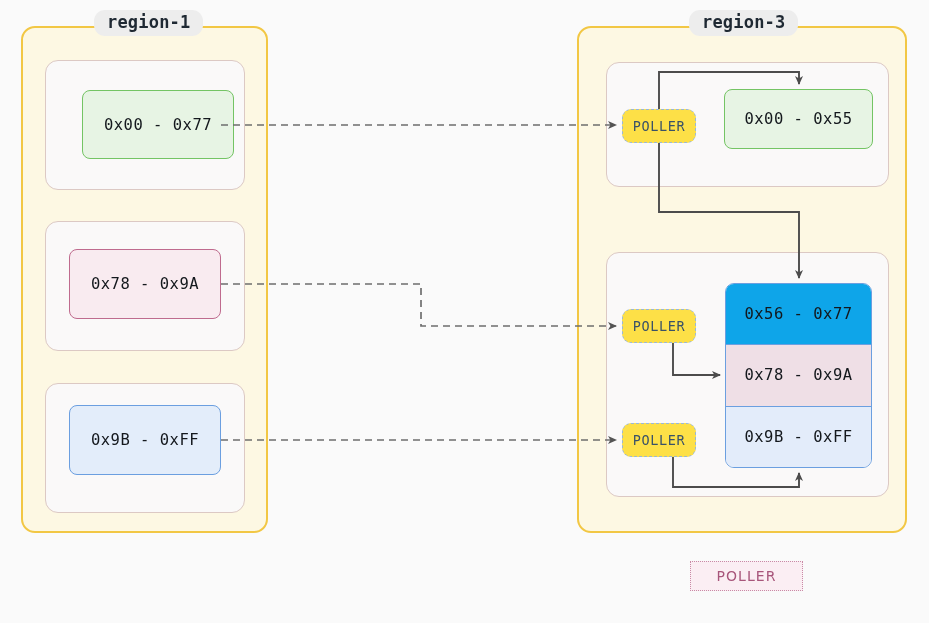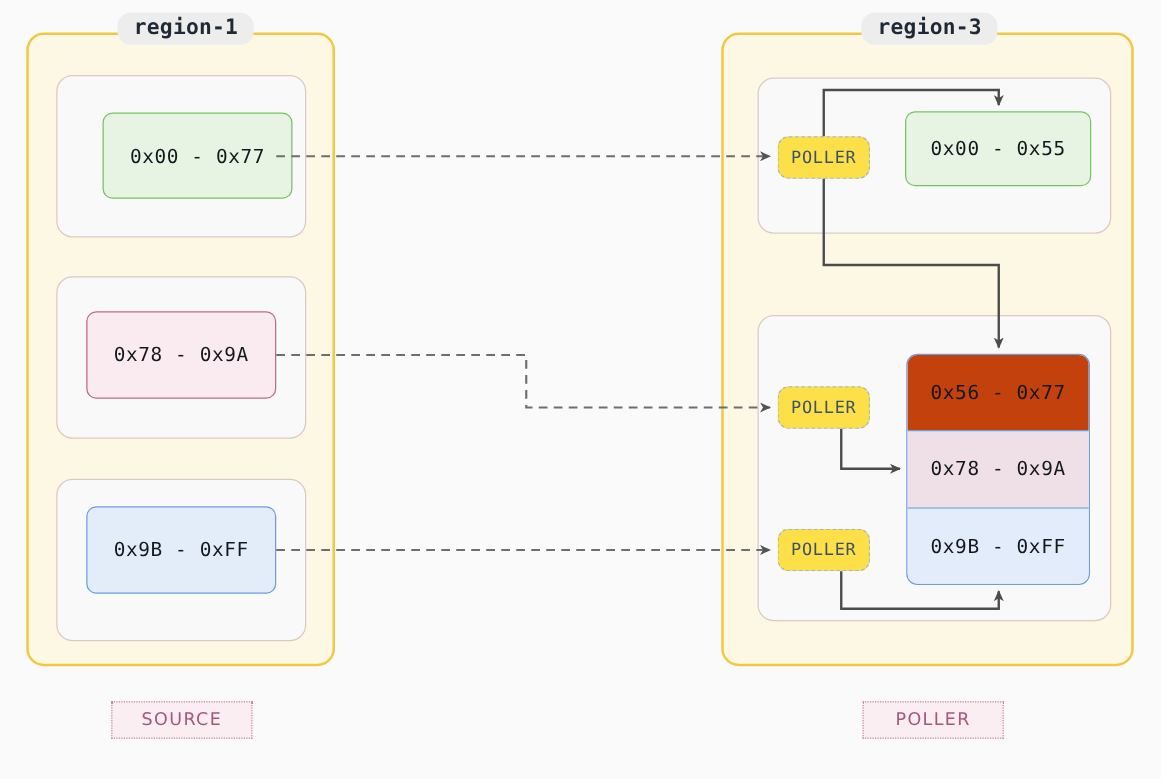--- a/index.html
+++ b/index.html
@@ -83,21 +83,21 @@
     flex: 1 1 0;
     display: flex;
     align-items: center;
     justify-content: center;
     font-size: 15.5px;
     color: #14181d;
     letter-spacing: 0.5px;
     box-sizing: border-box;
     white-space: nowrap;
   }
-  .stack-row.green { background: #c2410c; }
+  .stack-row.green { background: #0ea5e9; }
   .stack-row.pink  { background: #efdfe6; border-top: 1.6px solid #6b9fe0; border-bottom: 1.6px solid #6b9fe0; }
   .stack-row.blue  { background: #e3ecfa; }
 
   
   .poller {
     position: absolute;
     box-sizing: border-box;
     background: #fde047;
     border: 1.6px dashed #9bb8d4;
     border-radius: 9px;
@@ -155,21 +155,20 @@
   <div class="card" style="left:606px; top:252px; width:283px; height:245px;"></div>
   <div class="poller" style="left:622px; top:309px; width:74px; height:34px;">POLLER</div>
   <div class="poller" style="left:622px; top:423px; width:74px; height:34px;">POLLER</div>
 
   <div class="stack" style="left:725px; top:283px; width:147px; height:185px;">
     <div class="stack-row green">0x56 - 0x77</div>
     <div class="stack-row pink">0x78 - 0x9A</div>
     <div class="stack-row blue">0x9B - 0xFF</div>
   </div>
 
-  <div class="legend" style="left:89px; top:561px; width:113px; height:30px;">SOURCE</div>
   <div class="legend" style="left:690px; top:561px; width:113px; height:30px;">POLLER</div>
 
   <svg id="wires" viewBox="0 0 929 623">
     <defs>
       <marker id="ah-dash" markerWidth="9" markerHeight="8" refX="8" refY="4" orient="auto" markerUnits="userSpaceOnUse">
         <path d="M0,0 L9,4 L0,8 L2.4,4 Z" fill="#545454"></path>
       </marker>
       <marker id="ah-solid" markerWidth="9" markerHeight="8" refX="8" refY="4" orient="auto" markerUnits="userSpaceOnUse">
         <path d="M0,0 L9,4 L0,8 L2.4,4 Z" fill="#4c4c4c"></path>
       </marker>

